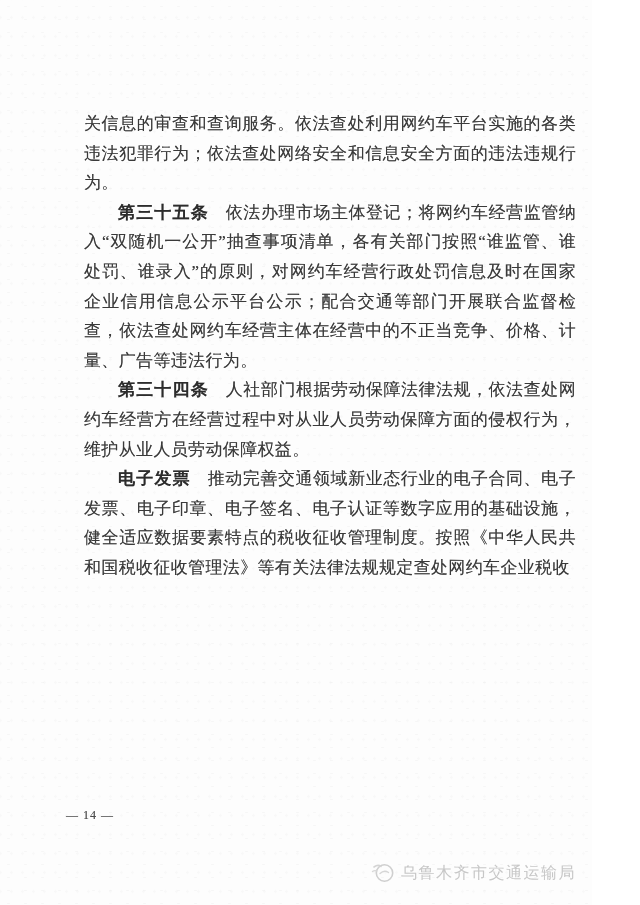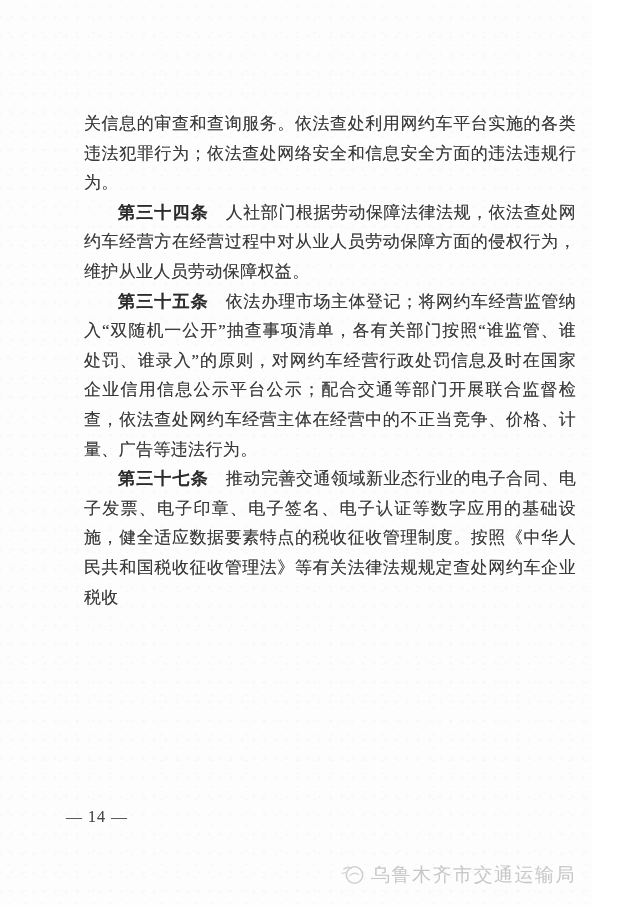--- a/index.html
+++ b/index.html
@@ -39,55 +39,55 @@
     font-weight: bold;
     color: #2c2c2c;
     margin-right: 1em;
     font-family: "Liberation Sans", "DejaVu Sans", sans-serif;
     letter-spacing: 1px;
   }
   .page-number {
     position: absolute;
     left: 66px;
     top: 808px;
-    font-size: 16px;
+    font-size: 12px;
     letter-spacing: 1px;
     color: #4a4a4a;
     text-shadow: 0 0 0.5px rgba(60,60,60,0.45);
     text-align: center;
   }
   .footer-brand {
     position: absolute;
     right: 16px;
     top: 862px;
     display: flex;
-    align-items: center;
+    align-items: flex-end;
     gap: 6px;
     color: #c7c7c7;
-    font-size: 19px;
+    font-size: 16px;
     letter-spacing: 1.5px;
     font-family: "Liberation Sans", "DejaVu Sans", sans-serif;
   }
   .footer-logo { width: 24px; height: 22px; flex: 0 0 auto; }
 </style>
 </head>
 <body>
 
 <div class="page">
 
   <div class="doc-body">
 
     <p class="para continuation"><span>关信息的审查和查询服务。依法查处利用网约车平台实施的各类违法犯罪行为；依法查处网络安全和信息安全方面的违法违规行为。</span></p>
 
+    <p class="para"><span class="article-head">第三十五条</span><span>依法办理市场主体登记；将网约车经营监管纳入“双随机一公开”抽查事项清单，各有关部门按照“谁监管、谁处罚、谁录入”的原则，对网约车经营行政处罚信息及时在国家企业信用信息公示平台公示；配合交通等部门开展联合监督检查，依法查处网约车经营主体在经营中的不正当竞争、价格、计量、广告等违法行为。</span></p>
+
     <p class="para"><span class="article-head">第三十四条</span><span>人社部门根据劳动保障法律法规，依法查处网约车经营方在经营过程中对从业人员劳动保障方面的侵权行为，维护从业人员劳动保障权益。</span></p>
 
-    <p class="para"><span class="article-head">第三十五条</span><span>依法办理市场主体登记；将网约车经营监管纳入“双随机一公开”抽查事项清单，各有关部门按照“谁监管、谁处罚、谁录入”的原则，对网约车经营行政处罚信息及时在国家企业信用信息公示平台公示；配合交通等部门开展联合监督检查，依法查处网约车经营主体在经营中的不正当竞争、价格、计量、广告等违法行为。</span></p>
 
-
-    <p class="para"><span class="article-head">第三十七条</span><span>推动完善交通领域新业态行业的电子合同、电子发票、电子印章、电子签名、电子认证等数字应用的基础设施，健全适应数据要素特点的税收征收管理制度。按照《中华人民共和国税收征收管理法》等有关法律法规规定查处网约车企业税收</span></p>
+    <p class="para"><span class="article-head">电子发票</span><span>推动完善交通领域新业态行业的电子合同、电子发票、电子印章、电子签名、电子认证等数字应用的基础设施，健全适应数据要素特点的税收征收管理制度。按照《中华人民共和国税收征收管理法》等有关法律法规规定查处网约车企业税收</span></p>
 
   </div>
 
   <div class="page-number">— 14 —</div>
 
   <div class="footer-brand">
     <svg class="footer-logo" viewBox="0 0 24 22" xmlns="http://www.w3.org/2000/svg">
       <circle cx="13.5" cy="11" r="8.2" fill="none" stroke="#cfcfcf" stroke-width="1.6"></circle>
       <path d="M3 5 Q7 2 10 4.5" fill="none" stroke="#d4d4d4" stroke-width="1.6" stroke-linecap="round"></path>
       <path d="M1.5 9.5 Q3.5 8 5.5 9" fill="none" stroke="#d8d8d8" stroke-width="1.4" stroke-linecap="round"></path>

